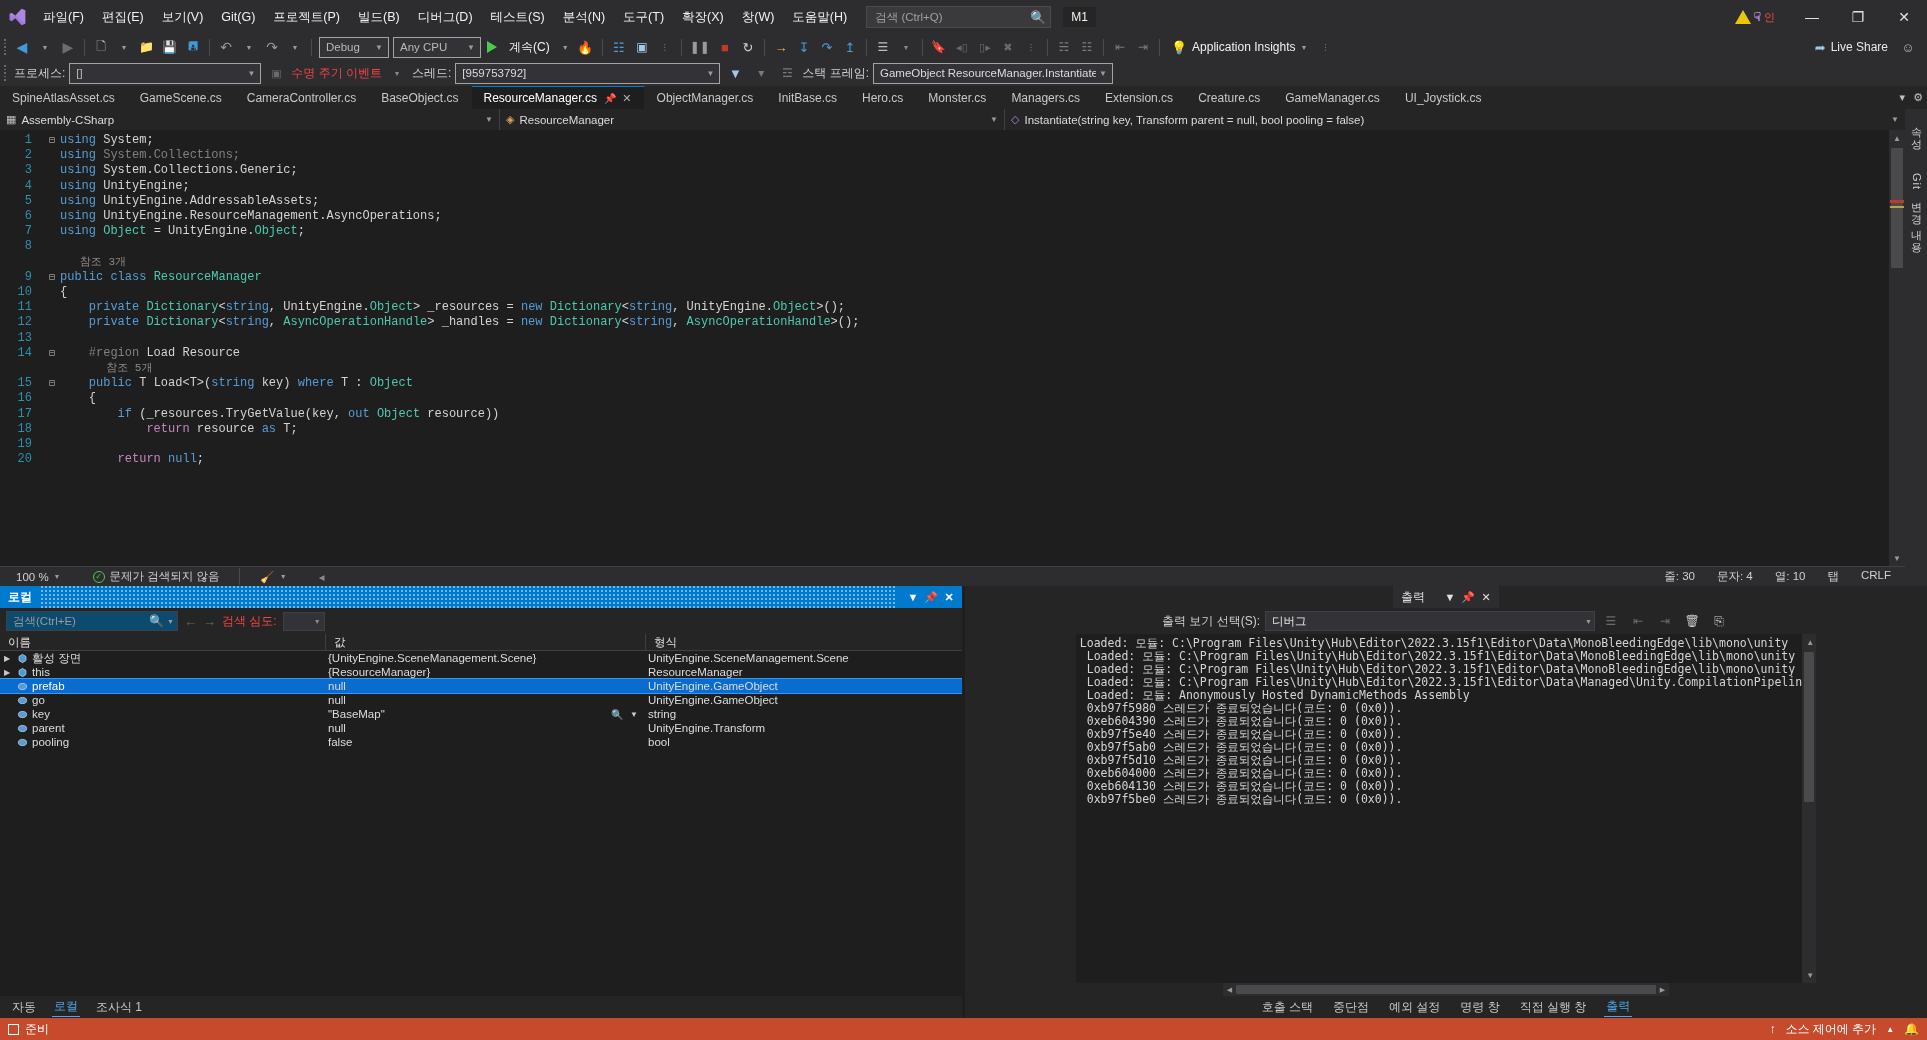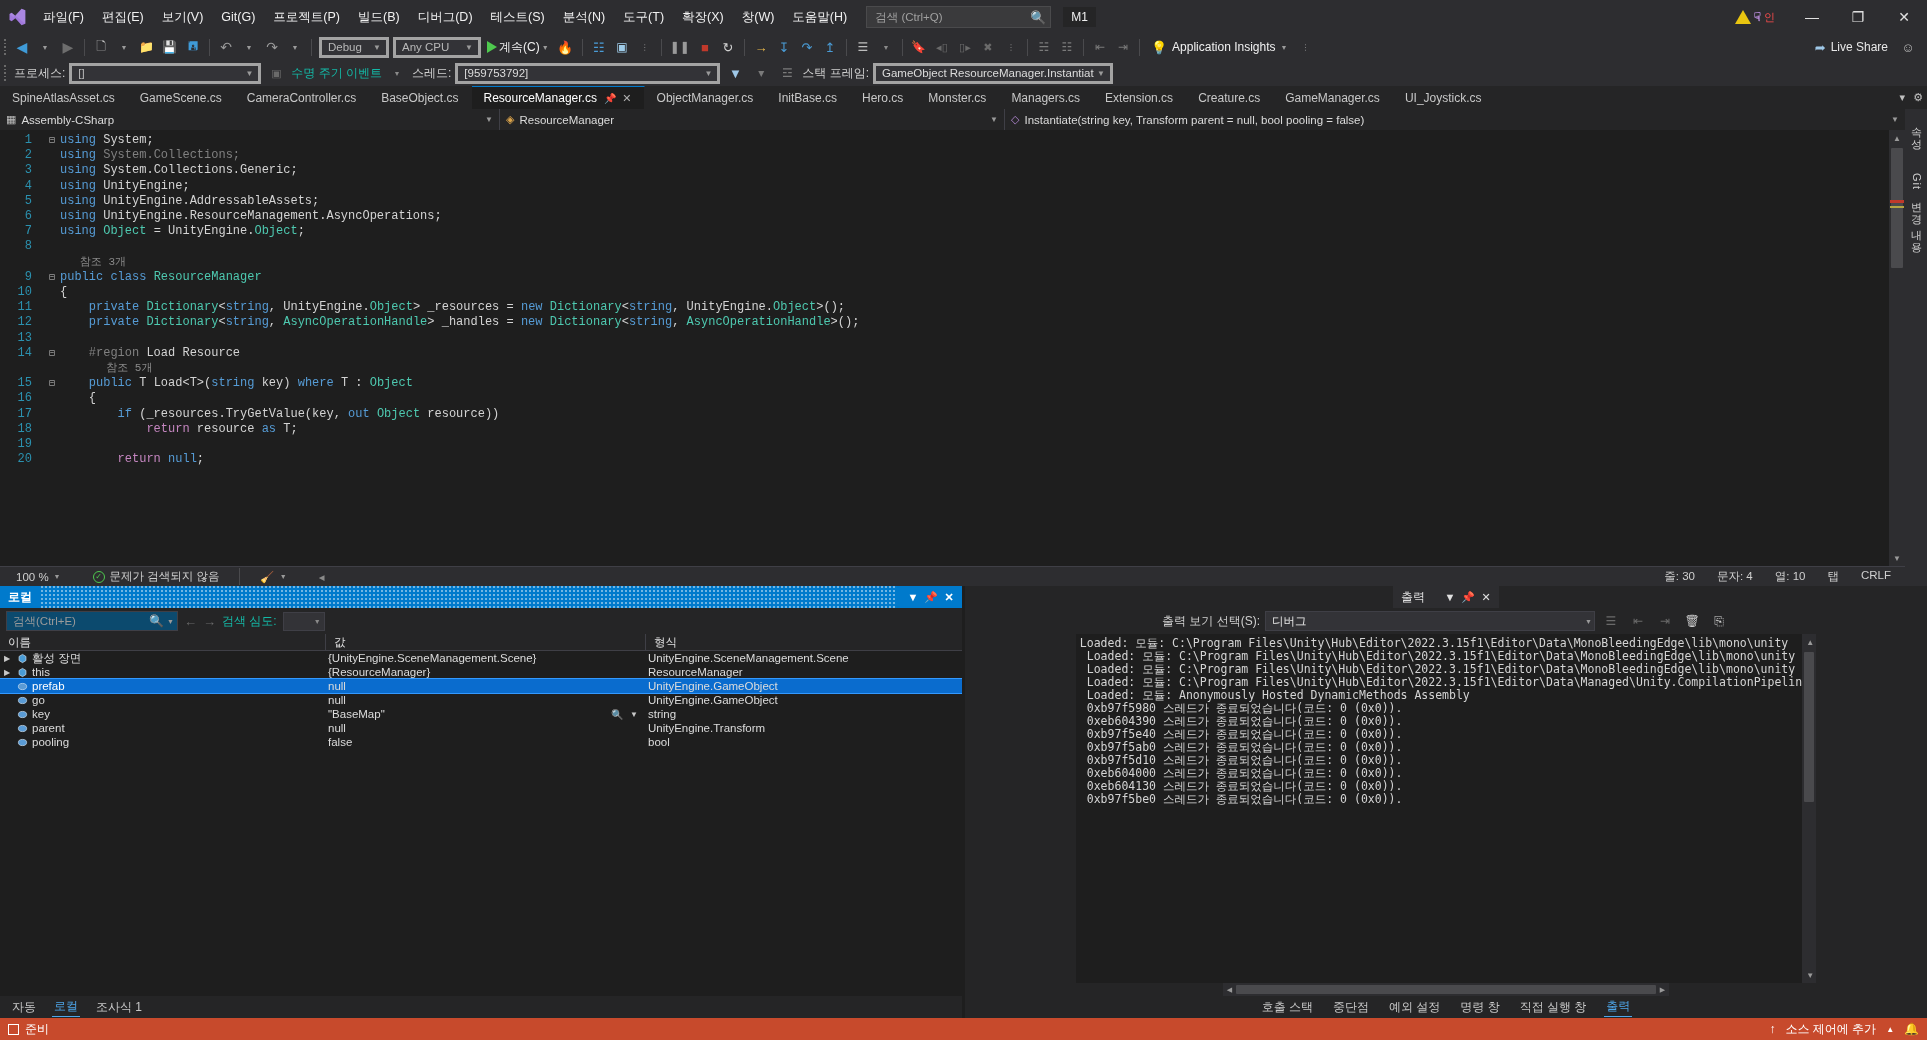--- a/index.html
+++ b/index.html
@@ -30,33 +30,33 @@
   .acct-k { color:#ff4d4d; font-size:11px; }
   .wbtns { display:flex; }
   .wbtn { width:46px; height:34px; display:flex; align-items:center; justify-content:center; color:#e0e0e0; font-size:14px; }
 
   
   .toolbar { height:26px; background:#2d2d30; display:flex; align-items:center; flex:0 0 26px; padding-left:4px; gap:1px; }
   .tb-btn { height:22px; min-width:22px; display:flex; align-items:center; justify-content:center; padding:0 3px; color:#d8d8d8; font-size:12px; }
   .tb-sep { width:1px; height:17px; background:#4a4a4d; margin:0 4px; }
   .tb-grip { width:6px; height:18px; display:flex; flex-direction:column; justify-content:center; }
   .tb-grip i { display:block; width:2px; height:2px; background:#6a6a6a; margin:1px 0; }
-  .combo { height:21px; background:#333337; border:3px solid #a3a3a3; display:flex; align-items:center;
+  .combo { height:21px; background:#333337; border:1px solid #a3a3a3; display:flex; align-items:center;
            padding:0 2px 0 6px; color:#b8b8b8; font-size:11.5px; }
   .combo .cv { flex:1; white-space:nowrap; overflow:hidden; }
   .combo .ca { color:#9a9a9a; font-size:8px; padding:0 3px; }
-  .run-btn { display:flex; align-items:center; gap:2px; padding:0 5px; height:22px; color:#f1f1f1; font-size:12px; }
+  .run-btn { display:flex; align-items:center; gap:12px; padding:0 5px; height:22px; color:#f1f1f1; font-size:12px; }
   .tri-play { width:0;height:0;border-top:6px solid transparent;border-bottom:6px solid transparent;border-left:10px solid #4ec94e; }
   .ai-insights { display:flex; align-items:center; gap:5px; color:#f1f1f1; font-size:12px; padding:0 6px; }
   .liveshare { display:flex; align-items:center; gap:5px; color:#e8e8e8; font-size:12px; padding:0 8px; }
 
   
   .dbgbar { height:26px; background:#2d2d30; display:flex; align-items:center; flex:0 0 26px; padding-left:4px; gap:4px; }
   .lbl { color:#d0d0d0; font-size:12px; white-space:nowrap; }
-  .lbl.dim { color:#14b8a6; }
+  .lbl.dim { color:#ef4444; }
 
   
   .tabrow { height:23px; background:#252526; display:flex; align-items:stretch; flex:0 0 23px; position:relative; }
   .tab { display:flex; align-items:center; padding:0 12px; font-size:12px; color:#c8c8c8; white-space:nowrap; border-right:1px solid #252526; }
   .tab.active { background:#1e1e1e; color:#ffffff; border-top:1px solid #007acc; }
   .tab .pin { margin-left:7px; color:#9a9a9a; font-size:10px; }
   .tab .x { margin-left:6px; color:#b0b0b0; font-size:11px; }
   .tabrow-right { margin-left:auto; display:flex; align-items:center; padding-right:4px; gap:8px; color:#c0c0c0; font-size:11px; }
 
   

